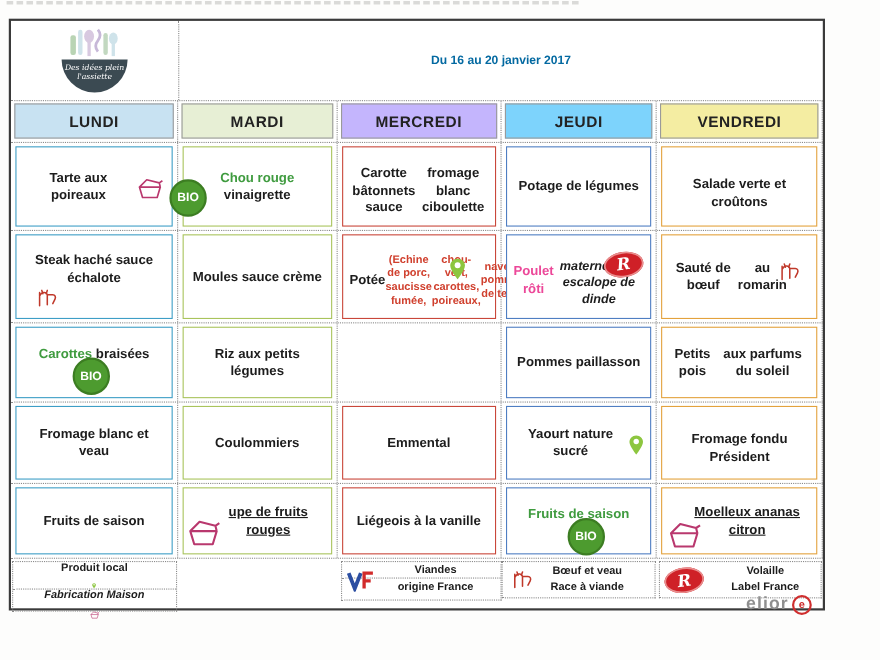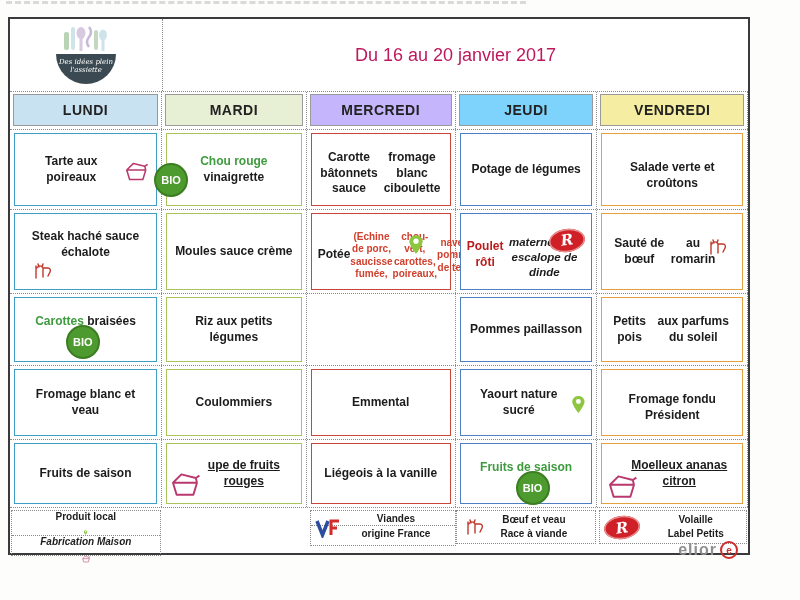--- a/index.html
+++ b/index.html
@@ -12,42 +12,42 @@
 
   
   .tophdr{display:flex;height:72px;border-bottom:1px dotted #8a8a8a;}
   .logocell{width:20.6%;border-right:1px dotted #8a8a8a;position:relative;
             display:flex;align-items:center;justify-content:center;}
   .logo{position:relative;width:76px;height:62px;}
   .logo svg{position:absolute;left:0;top:0;}
   .logo-text{position:absolute;left:0;right:0;top:34px;text-align:center;color:#fff;
              font-family:"DejaVu Serif",serif;font-style:italic;font-size:7px;line-height:1.15;}
   .titlecell{flex:1;display:flex;align-items:center;justify-content:center;
-             font-weight:normal;font-size:18px;color:#be185d;}
+             font-weight:bold;font-size:11px;color:#0369a1;}
 
   
   .dayrow{display:flex;height:37px;border-bottom:1px dotted #8a8a8a;}
   .daycell{position:relative;border-right:1px dotted #8a8a8a;}
   .daycell .dhd{position:absolute;left:3px;right:3px;top:2px;bottom:3px;
         border:1px solid #9a9a9a;display:flex;align-items:center;justify-content:center;
         font-weight:bold;font-size:14px;letter-spacing:.5px;color:#222;}
   .w1{width:20.6%}.w2{width:19.6%}.w3{width:20.2%}.w4{width:19.2%}.w5{width:20.4%}
 
   
   .mrow{display:flex;border-bottom:1px dotted #8a8a8a;}
   .rh1{height:79px}.rh2{height:83px}.rh3{height:71px}.rh4{height:73px}.rh5{height:67px}
   .cell{position:relative;border-right:1px dotted #8a8a8a;}
   .box{position:absolute;left:4px;right:4px;top:3px;bottom:3px;
        border:1.6px solid var(--bc);background:#fff;
        display:flex;flex-direction:row;align-items:center;justify-content:center;
        text-align:center;font-weight:bold;font-size:12px;line-height:1.3;padding:2px 6px;}
   .col-lun{--bc:#3e9ec6}.col-mar{--bc:#a9c45c}.col-mer{--bc:#c9473a}
   .col-jeu{--bc:#4f7ec2}.col-ven{--bc:#e3a23d}
   .grn{color:#3f9b3f}
-  .redtxt{color:#b91c1c}
+  .redtxt{color:#ec4899}
   .detail{color:#d0402e;font-size:10px;line-height:1.25;margin-top:2px;}
   .note{font-style:italic;font-weight:600;font-size:11.5px;margin-top:6px;}
   .ul{text-decoration:underline;}
 
   
   .bio-badge{position:absolute;width:30px;height:30px;border-radius:50%;
        background:#4d9b2f;border:2px solid #3c7d22;color:#fff;display:flex;
        align-items:center;justify-content:center;font-size:11px;font-weight:bold;}
   .lr-badge{width:36px;height:23px;border-radius:50%;background:#cf2027;
        color:#fff;display:flex;align-items:center;justify-content:center;
@@ -351,21 +351,21 @@
           <div>Race à viande</div>
         </div>
       </div>
 
       <div class="leg leg-vol">
         <div class="lr-badge">
             <span>R</span>
           </div>
         <div class="t">
           <div>Volaille</div>
-          <div>Label Petits</div>
+          <div>Label France</div>
         </div>
       </div>
 
       <div class="elior">
         <span>elior</span>
         <span class="elior-mark">e</span>
       </div>
     </div>
 
   </div>

